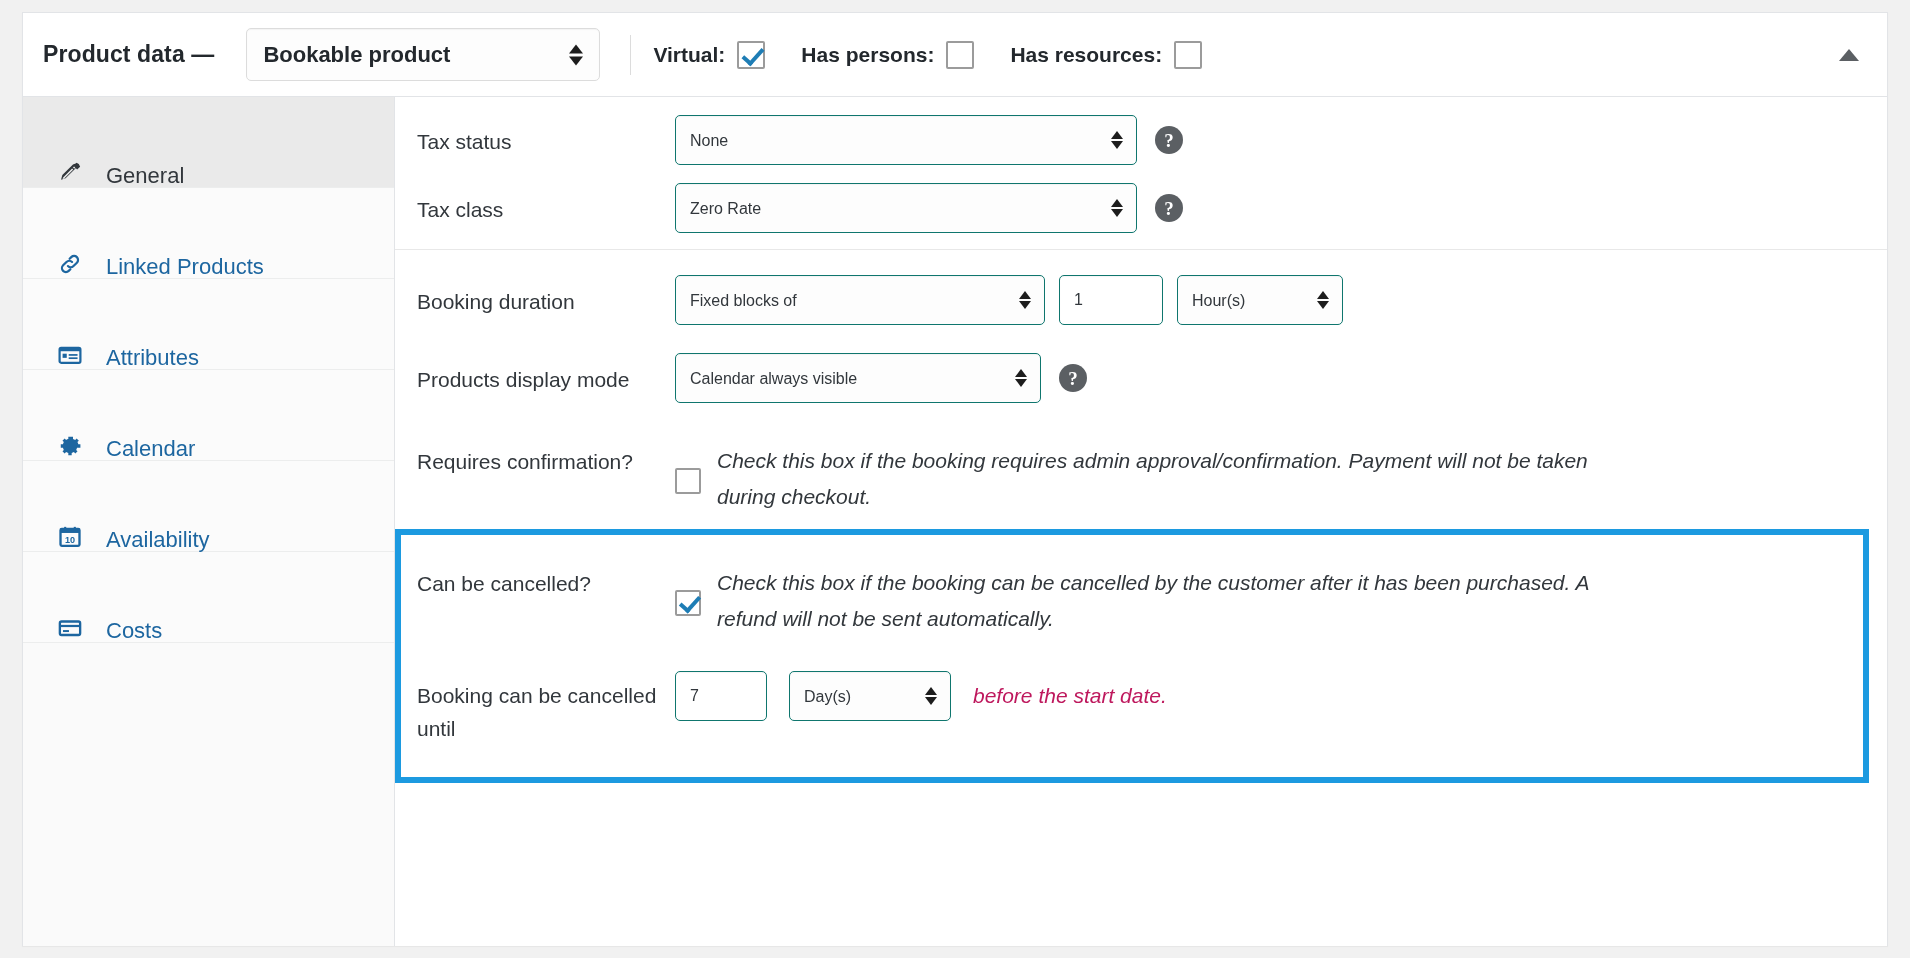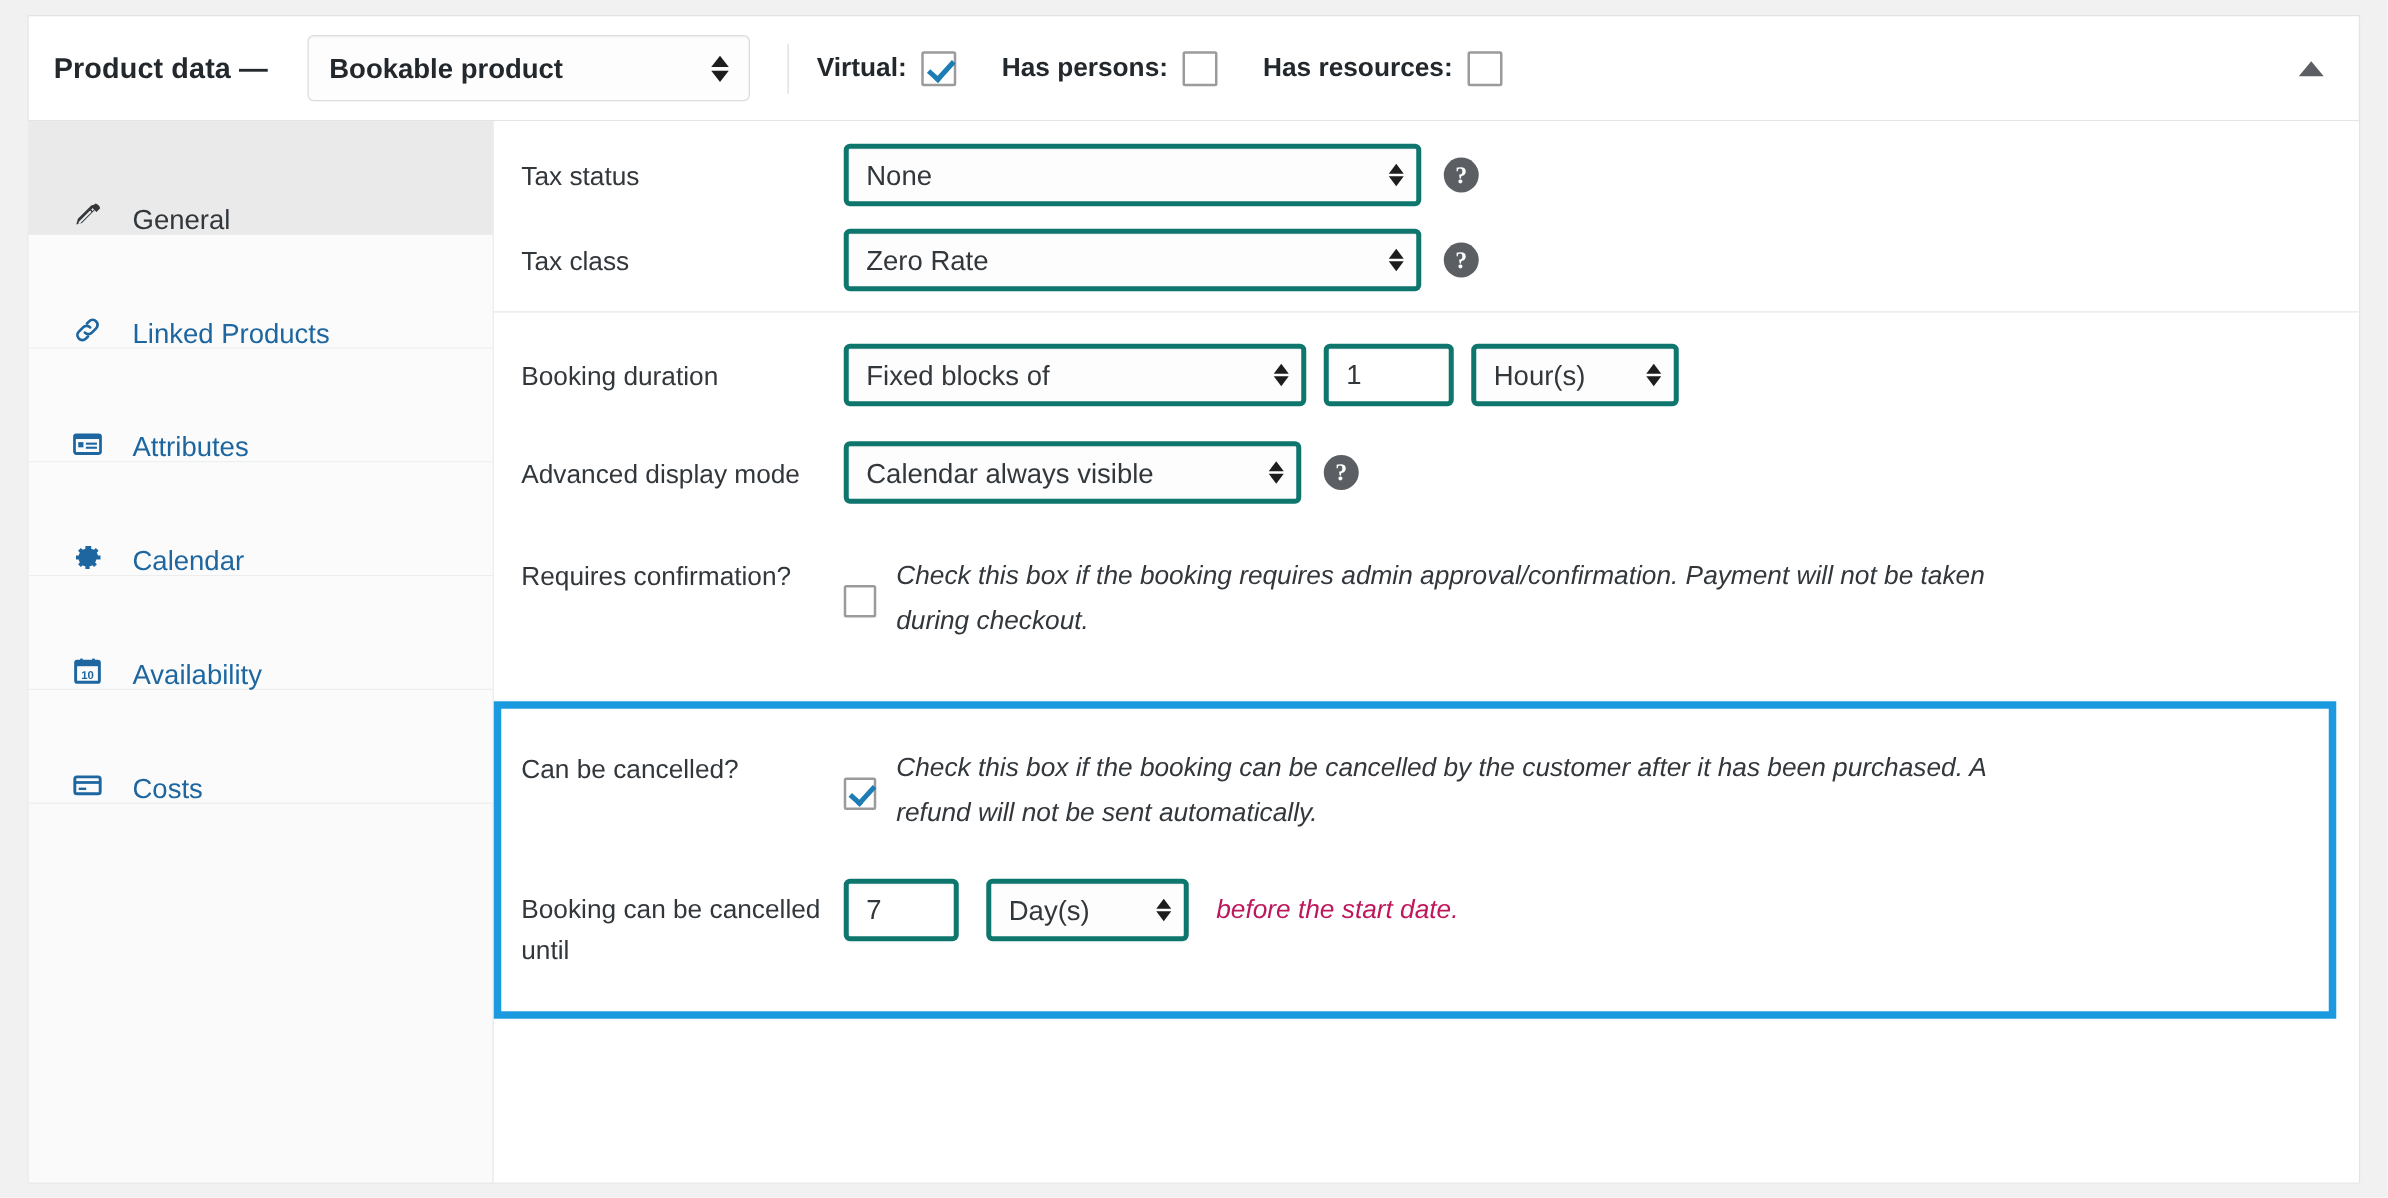--- a/index.html
+++ b/index.html
@@ -153,24 +153,24 @@
     font-size: 21px;
     color: #32373c;
     padding-top: 11px;
     line-height: 1.55;
   }
   .field .fcontrol { display: flex; align-items: center; flex-wrap: wrap; }
 
   select.wc-select, input.wc-input {
     -webkit-appearance: none; appearance: none;
     font-family: inherit;
-    font-size: 22px;
+    font-size: 16px;
     color: #32373c;
     background: #fdfdfd;
-    border: 4px solid #0f766e;
+    border: 1px solid #0f766e;
     border-radius: 5px;
     box-shadow: 0 1px 1px rgba(0,0,0,.04) inset;
     height: 50px;
     padding: 0 46px 0 14px;
     cursor: pointer;
   }
   input.wc-input { background:#fff; padding-right: 14px; cursor: text; }
   .sel-wrap { position: relative; display: inline-block; }
   .sel-wrap .spin { right: 14px; gap: 2px; }
   .sel-wrap .spin i.up   { border-left-width:6px; border-right-width:6px; border-bottom-width:8px; }
@@ -198,21 +198,21 @@
     max-width: 930px;
   }
   .cbox.sm { width: 26px; height: 26px; border-color: #9b9b9b; margin-top: 4px; }
   .cbox.sm.checked::after { left: 7px; top: 0px; width: 8px; height: 16px; border-width: 0 4px 4px 0; }
 
   
   .highlight {
     position: absolute;
     left: 0px;
     right: 18px;
-    top: 464px;
+    top: 432px;
     border: 6px solid #1c9ae0;
     background: #fff;
     padding: 6px 0 10px 0;
   }
   .highlight .field { margin-left: 16px; }
   .inline-note {
     font-size: 21px;
     font-style: italic;
     color: #be185d;
     margin-left: 22px;
@@ -387,21 +387,21 @@
               </select>
               <span class="spin">
                   <i class="up"></i>
                   <i class="down"></i>
                 </span>
             </span>
           </div>
         </div>
 
         <div class="field" style="padding-top:12px">
-          <div class="flabel">Advanced display mode</div>
+          <div class="flabel">Products display mode</div>
           <div class="fcontrol">
             <span class="sel-wrap">
               <select class="wc-select" style="min-width:366px">
                 <option>Calendar always visible</option>
               </select>
               <span class="spin">
                   <i class="up"></i>
                   <i class="down"></i>
                 </span>
             </span>

